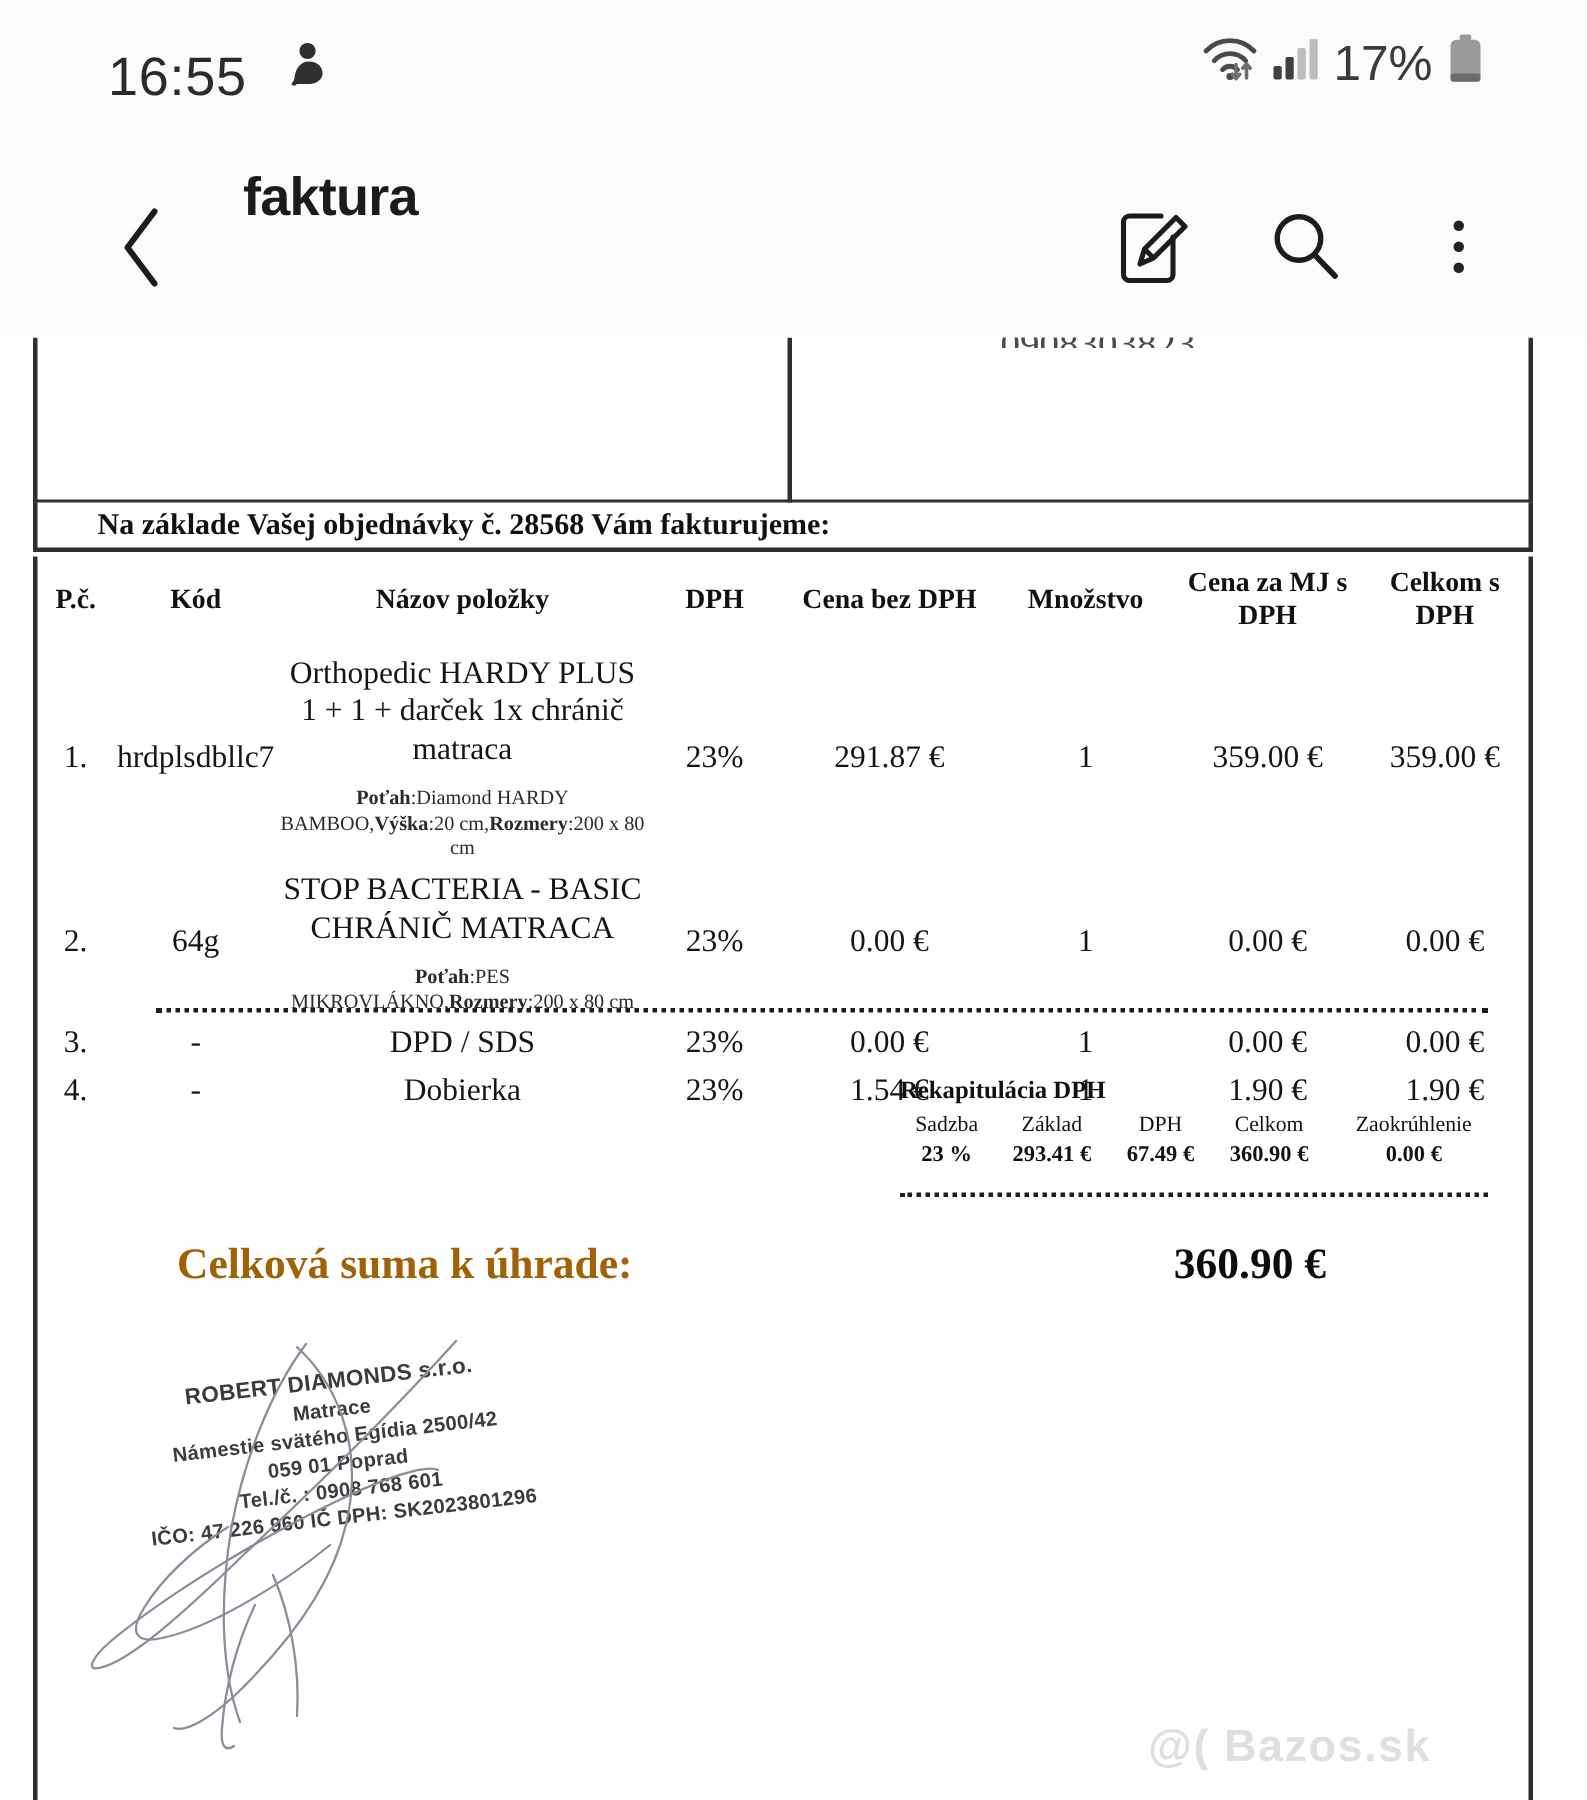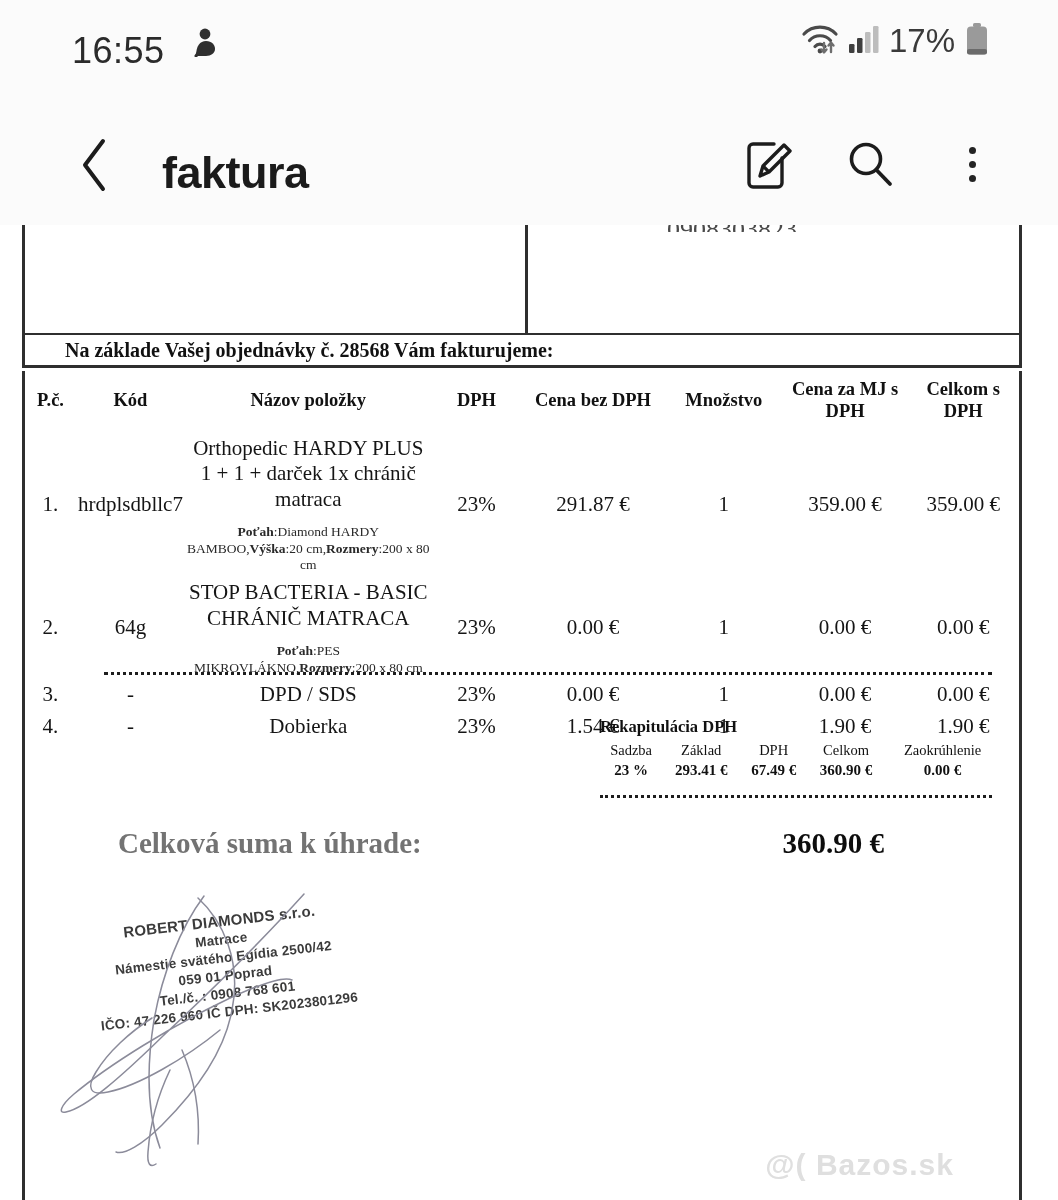--- a/index.html
+++ b/index.html
@@ -26,23 +26,22 @@
   .sb-batt { font-size: 33px; color: #3a3a3a; letter-spacing: 0px; }
 
   
   .appbar { position: absolute; left: 0; top: 88px; width: 1058px; height: 137px; background: #fbfbfb; }
   .back-btn {
     position: absolute; left: 72px; top: 48px; width: 44px; height: 58px;
     display: flex; align-items: center; justify-content: center; cursor: pointer;
   }
   .titles { position: absolute; left: 162px; top: 22px; }
   .title-main {
-    font-size: 45px; font-weight: bold; color: #1b1b1b; line-height: 1.18;
+    font-size: 36px; font-weight: bold; color: #1b1b1b; line-height: 1.18;
     letter-spacing: -0.5px;
-    margin-top: 36px;
   }
   .title-sub { font-size: 29px; color: #2e2e2e; line-height: 1.35; margin-top: 2px; }
   .actions { position: absolute; right: 60px; top: 48px; display: flex; align-items: center; gap: 50px; }
   .act { width: 52px; height: 56px; display: flex; align-items: center; justify-content: center; cursor: pointer; }
   .kebab { display: flex; flex-direction: column; gap: 7px; align-items: center; }
   .kebab i { width: 7px; height: 7px; border-radius: 50%; background: #232323; display: block; }
 
   
   .doc {
     position: absolute; left: 0; top: 225px; width: 1058px; height: 975px;
@@ -114,21 +113,21 @@
   
   .recap { position: absolute; left: 578px; top: 492px; width: 400px; }
   .recap-title { font-family: "Liberation Serif", serif; font-size: 16.5px; font-weight: bold; color: #111; }
   .recap table { width: 100%; border-collapse: collapse; font-family: "Liberation Serif", serif; margin-top: 3px; }
   .recap th { font-size: 14.5px; font-weight: normal; color: #111; padding: 2px 0; text-align: center; }
   .recap td { font-size: 15px; font-weight: bold; color: #111; padding: 1px 0 3px; text-align: center; }
 
   
   .total-label {
     position: absolute; left: 96px; top: 602px;
-    font-family: "Liberation Serif", serif; font-size: 29px; font-weight: bold; color: #737373;
+    font-family: "Liberation Serif", serif; font-size: 29px; font-weight: bold; color: #a16207;
   }
   .total-value {
     position: absolute; right: 92px; top: 602px;
     font-family: "Liberation Serif", serif; font-size: 29px; font-weight: bold; color: #0d0d0d;
   }
 
   
   .stampwrap { position: absolute; left: 30px; top: 655px; width: 340px; height: 290px; }
   .sigsvg { position: absolute; left: 0; top: 0; }
   .stamp {

